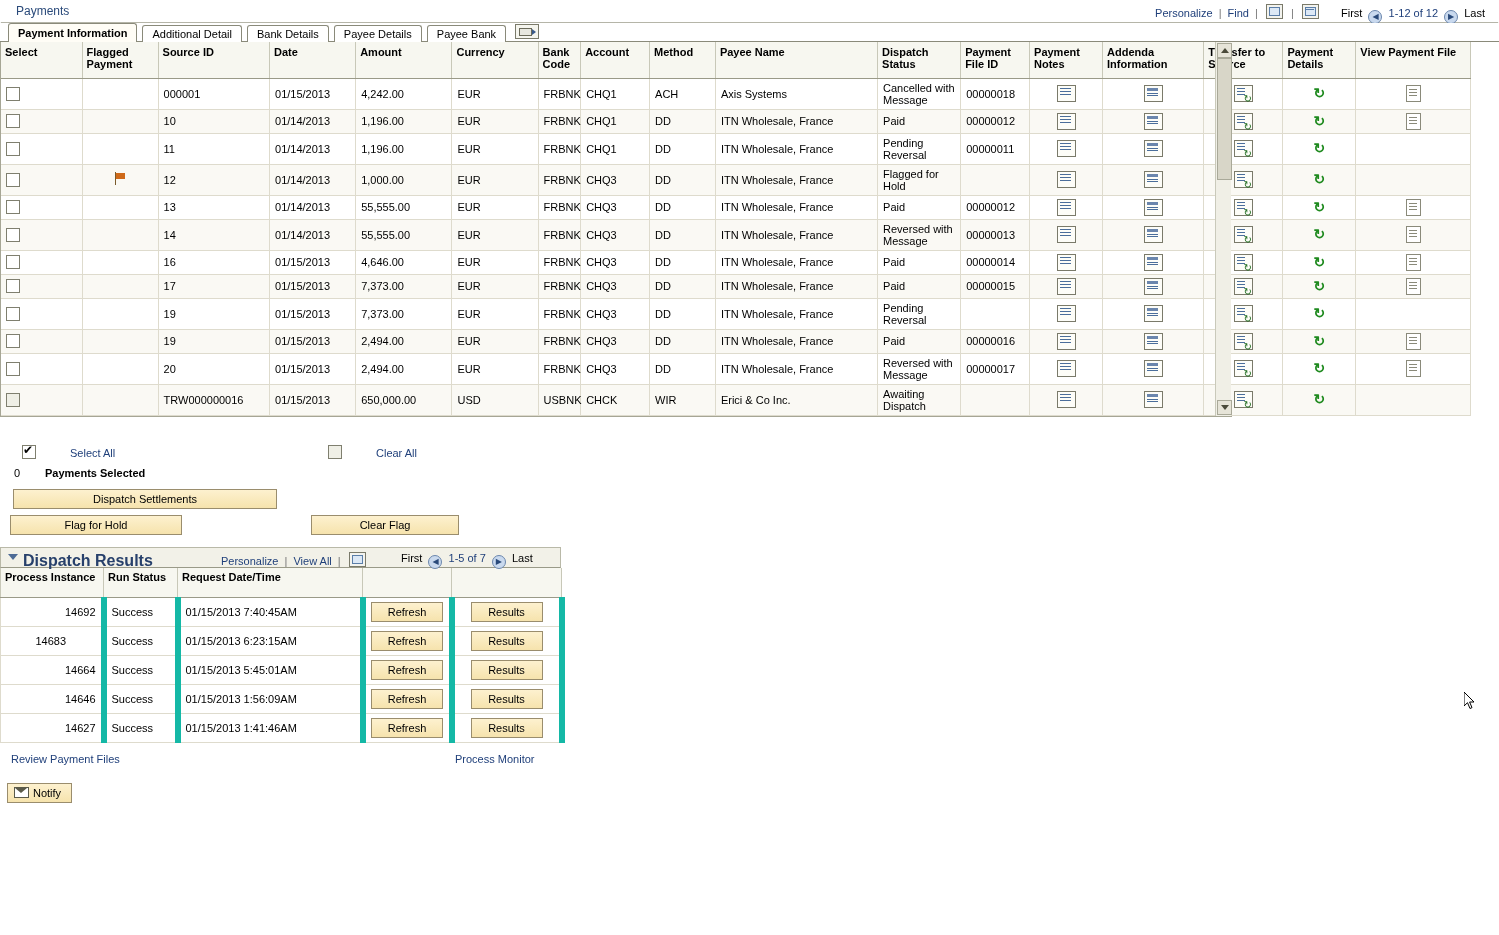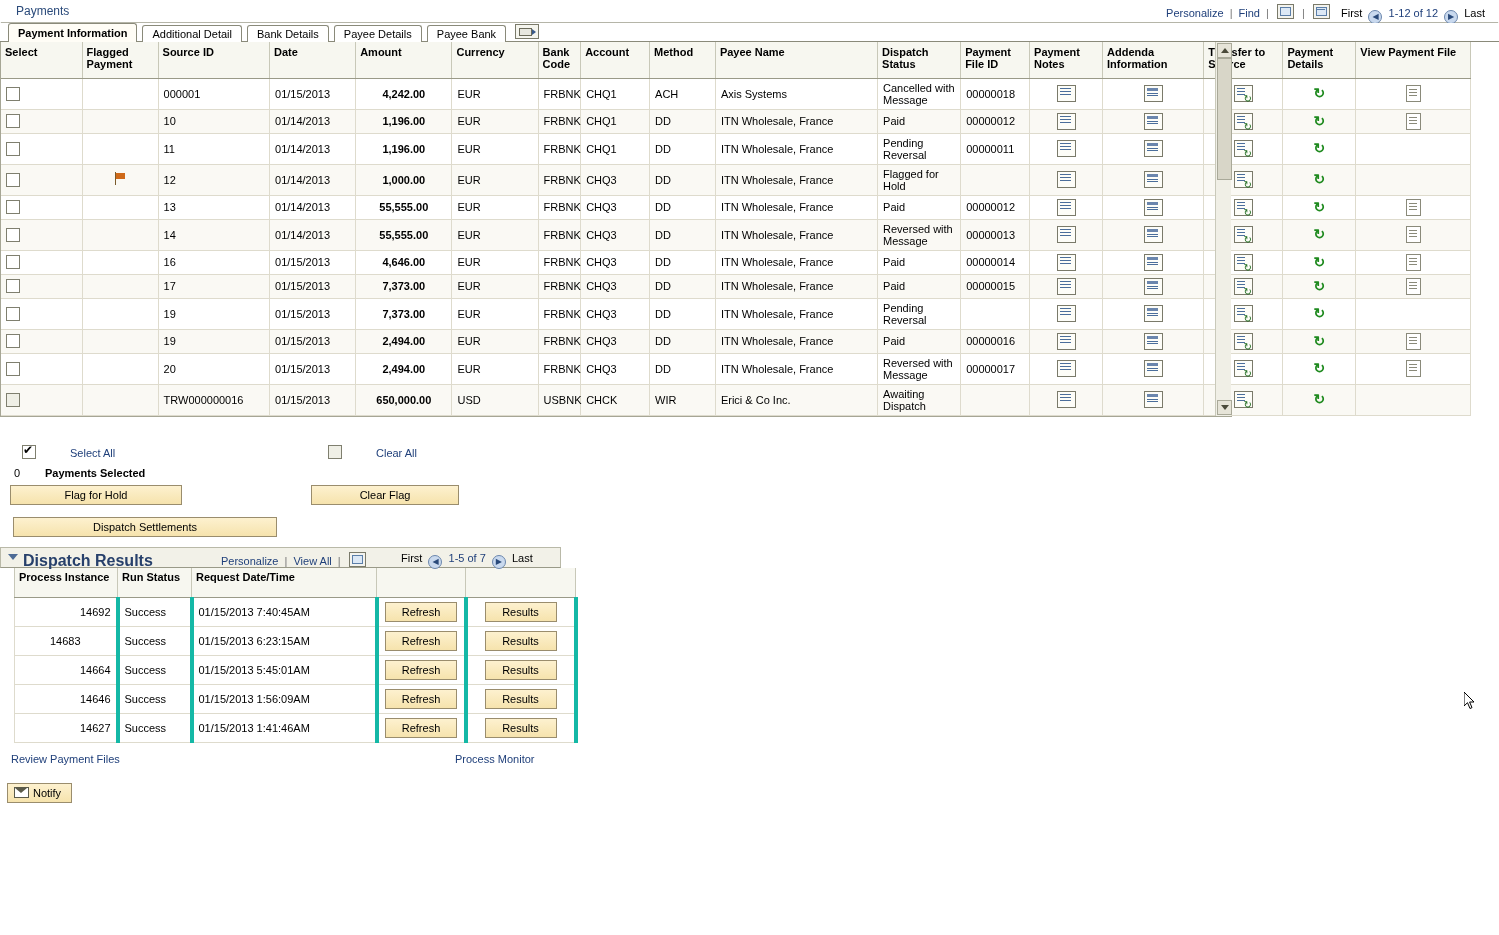--- a/index.html
+++ b/index.html
@@ -40,21 +40,21 @@
     font-size: 11px;
     color: #1f3f7a;
     white-space: nowrap;
   }
   .topbar .rightlinks a {
     color: #1f3f7a;
     text-decoration: none;
   }
   .sep { color: #777; margin: 0 3px; }
 
-  .nav-inline { display: inline-block; margin-left: 6px; white-space: nowrap; }
+  .nav-inline { display: inline-block; margin-left: 17px; white-space: nowrap; }
   .nav-inline .lbl { color: #000; }
   .circle-btn {
     display: inline-block;
     width: 12px; height: 12px;
     border-radius: 50%;
     background: #c9d9ee;
     border: 1px solid #6b86ad;
     color: #2a4a7a;
     font-size: 8px;
     line-height: 11px;
@@ -176,21 +176,21 @@
     border-right: 1px solid #dedbcd;
     border-bottom: 1px solid #dedbcd;
     font-size: 11px;
     padding: 3px 5px;
     vertical-align: middle;
     height: 23px;
     background: #ffffff;
     box-sizing: border-box;
   }
   table.grid tr.alt td { background: #faf9f4; }
-  td.num, th.num { text-align: center; font-weight: bold; }
+  td.num, th.num { text-align: left; }
   td.ctr, th.ctr { text-align: center; }
 
   .scrollcol {
     position: absolute;
     right: 0; top: 0;
     width: 15px;
     height: 100%;
     background: #f0efe6;
     border-left: 1px solid #c9c9ba;
   }
@@ -398,37 +398,36 @@
     position: absolute;
     left: 400px; top: 4px;
     font-size: 11px;
     white-space: nowrap;
   }
 
   table.drgrid {
     border-collapse: collapse;
     table-layout: fixed;
     width: 561px;
-    margin-left: 14px;
   }
   table.drgrid th {
     background: #f7f7f0;
     border-right: 1px solid #c8c8b8;
     border-bottom: 1px solid #9a9a88;
     border-left: 1px solid #c8c8b8;
     font-size: 11px;
     font-weight: bold;
     text-align: left;
     vertical-align: top;
     padding: 3px 4px;
     height: 30px;
     box-sizing: border-box;
   }
   table.drgrid td {
-    border-right: 4px solid #14b8a6;
+    border-right: 6px solid #14b8a6;
     border-bottom: 1px solid #dedbcd;
     border-left: 1px solid #dedbcd;
     font-size: 11px;
     padding: 4px 5px;
     height: 28px;
     box-sizing: border-box;
     background: #fff;
   }
 
   .footlinks {
@@ -792,27 +791,27 @@
     <span class="lbl" style="left:70px; top:6px;">Select All</span>
     <span class="cbx gray" style="left:328px; top:4px;"></span>
     <span class="lbl" style="left:376px; top:6px;">Clear All</span>
   </div>
 
   <div class="counter-row">
     <span class="cnum">0</span>
     <span class="clbl">Payments Selected</span>
   </div>
 
+  <div style="position:relative; height:26px; margin-top:4px;">
+    <span class="btn" style="position:absolute; left:13px; top:0; width:264px;">Dispatch Settlements</span>
+  </div>
+
   <div style="position:relative; height:28px;">
     <span class="btn" style="position:absolute; left:10px; top:0; width:172px;">Flag for Hold</span>
     <span class="btn" style="position:absolute; left:311px; top:0; width:148px;">Clear Flag</span>
-  </div>
-
-  <div style="position:relative; height:26px; margin-top:4px;">
-    <span class="btn" style="position:absolute; left:13px; top:0; width:264px;">Dispatch Settlements</span>
   </div>
 
   <div style="position:relative; width:561px; margin-left:0px; margin-top:4px;">
     <div class="dr-header">
       <span class="dr-arrow"></span>
       <span class="dr-title">Dispatch Results</span>
       <span class="dr-links">
         <a href="#">Personalize</a>
         <span class="sep">|</span>
         <a href="#">View All</a>

